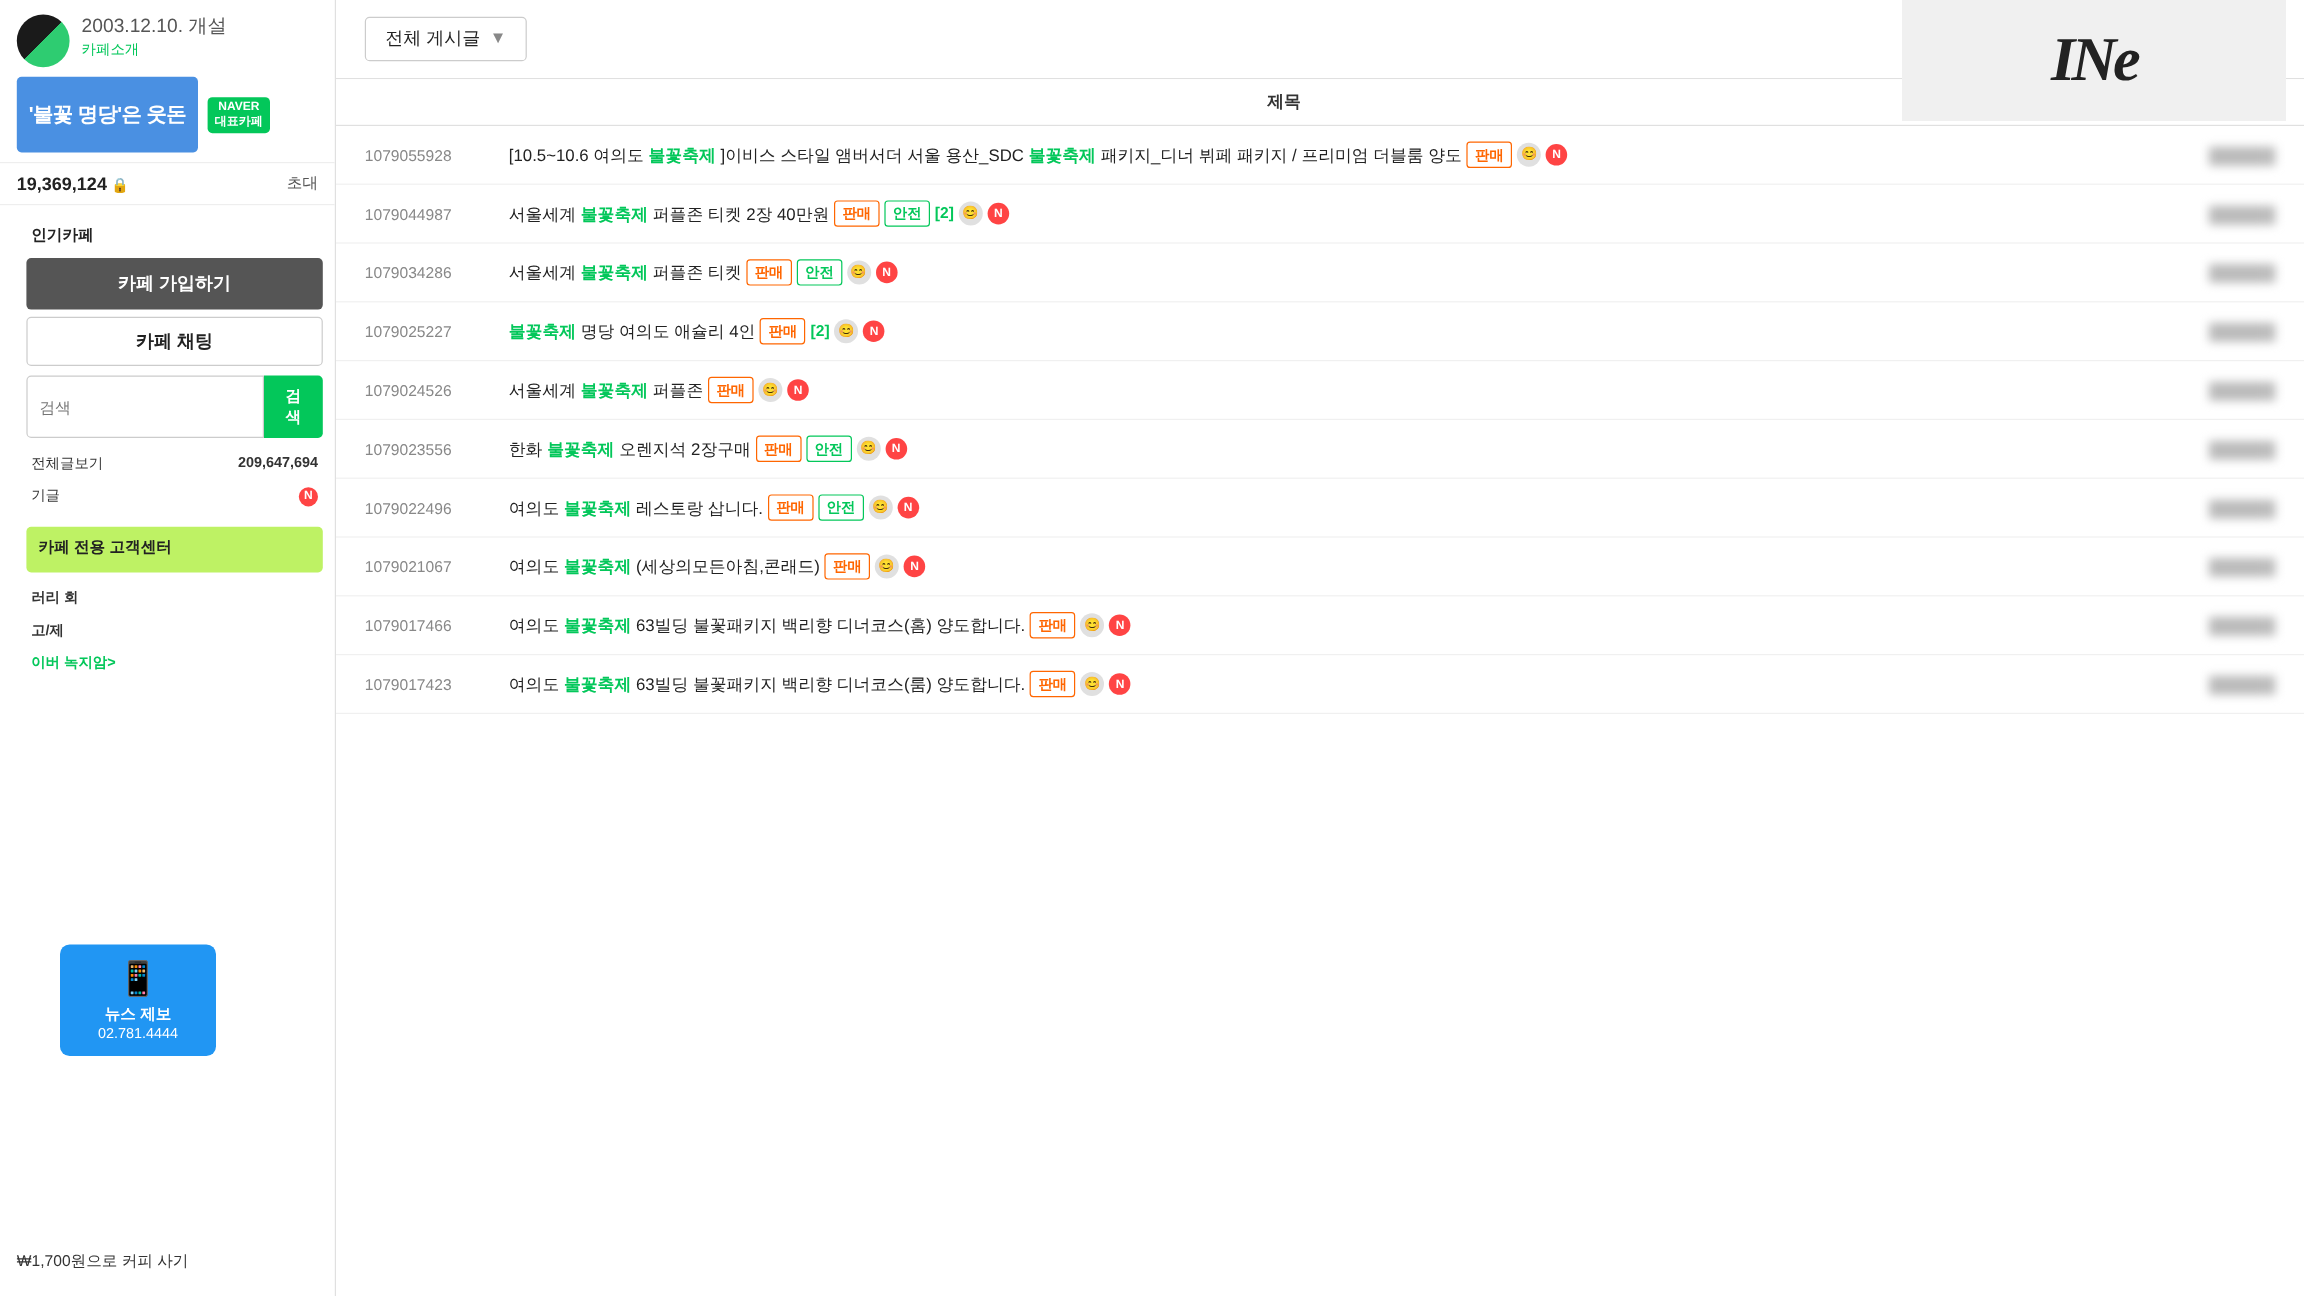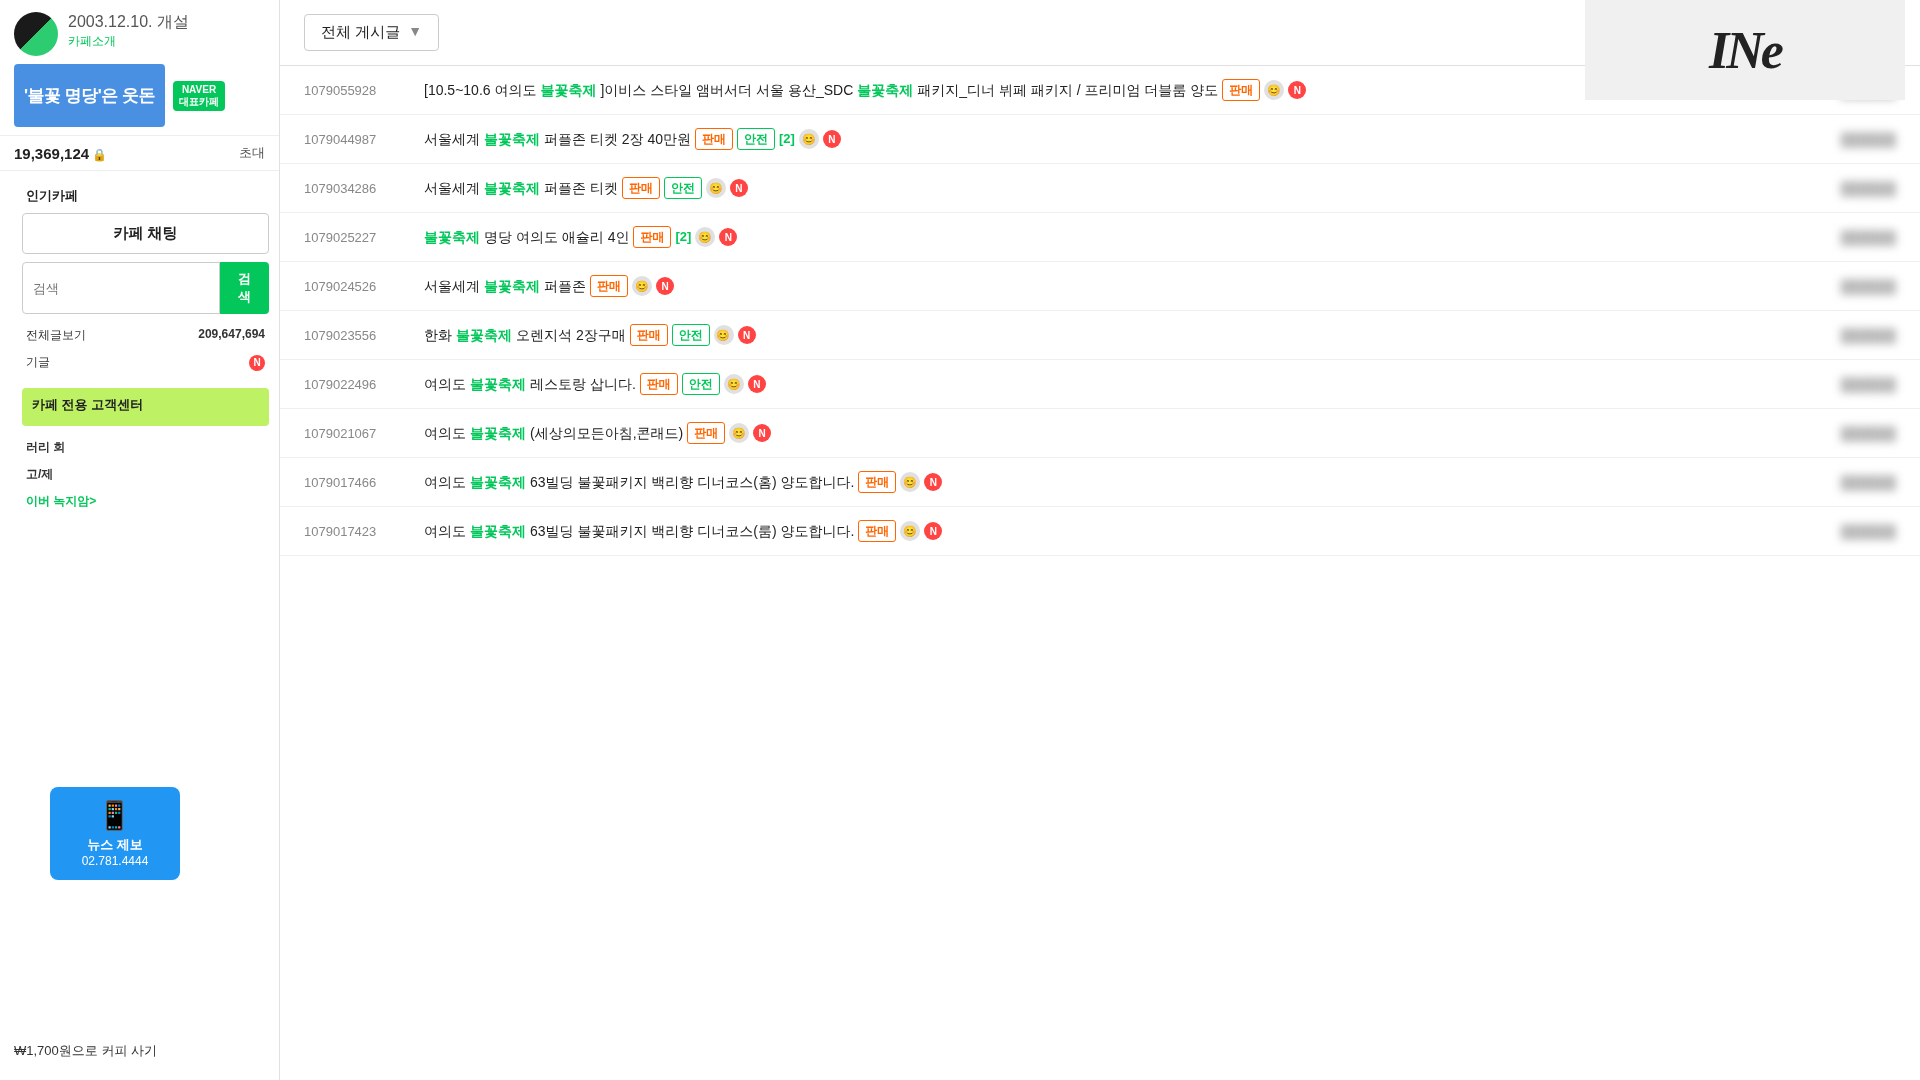--- a/index.html
+++ b/index.html
@@ -445,20 +445,21 @@
     <div class="sidebar-stats">
       <div>
         <span class="stat-count">19,369,124</span>
         <span style="font-size:12px;">🔒</span>
       </div>
       <div class="invite-btn">초대</div>
     </div>
 
     <div class="sidebar-menu">
       <div class="menu-section-title">인기카페</div>
+      <div class="join-btn">카페 가입하기</div>
       <div class="chat-btn">카페 채팅</div>
 
       <div class="search-row">
         <input class="search-input" type="text" placeholder="검색" style="">
         <button class="search-btn">검색</button>
       </div>
 
       <div class="sidebar-stat-row">
         <span style="color:#333;">전체글보기</span>
         <span>209,647,694</span>
@@ -505,20 +506,25 @@
         <div class="sort-dropdown">
           <span>최신순</span>
           <span class="dropdown-arrow">▼</span>
         </div>
         <div class="view-toggle">
           <span>제목만</span>
         </div>
       </div>
     </div>
 
+    <div class="table-header">
+      <div class="col-num"></div>
+      <div class="col-title">제목</div>
+      <div class="col-author">작성자</div>
+    </div>
 
     <div class="post-list" id="post-list">
     <div class="post-row">
           <div class="post-num">1079055928</div>
           <div class="post-title-wrap">
             <span>[10.5~10.6 여의도 </span>
             <span class="highlight">불꽃축제</span>
             <span>]이비스 스타일 앰버서더 서울 용산_SDC </span>
             <span class="highlight">불꽃축제</span>
             <span> 패키지_디너 뷔페 패키지 / 프리미엄 더블룸 양도</span>

